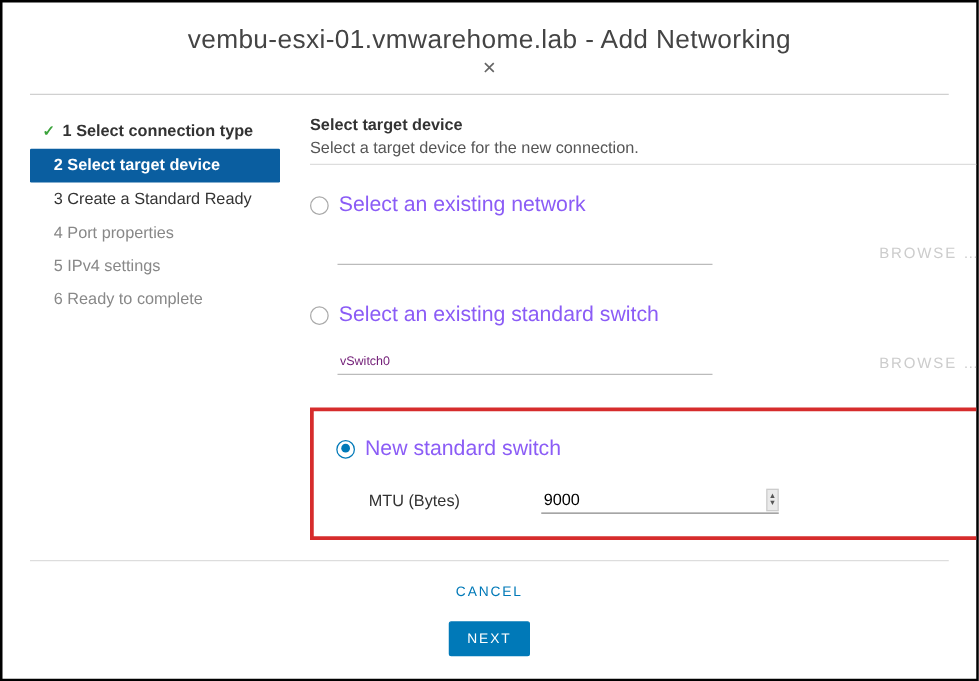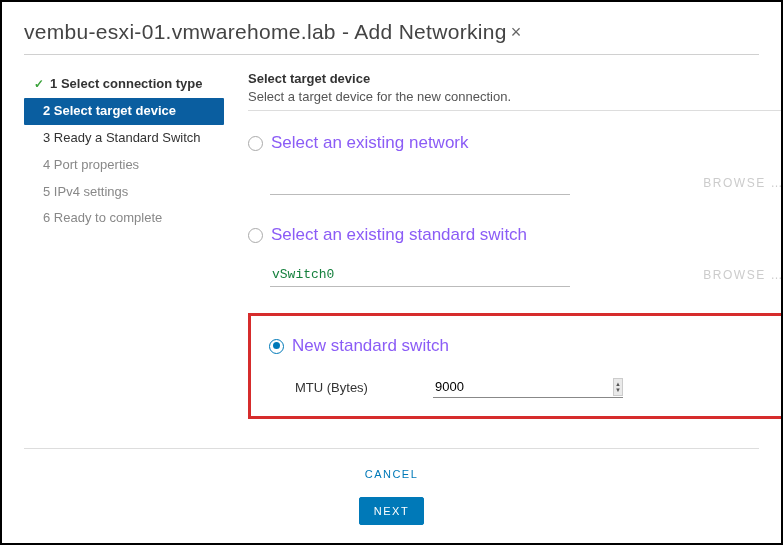--- a/index.html
+++ b/index.html
@@ -12,24 +12,26 @@
       width: 783px;
       height: 545px;
       background: #fff;
       border: 2px solid #000;
       padding: 18px 22px;
       color: #333;
       position: relative;
     }
     .header {
       display: flex;
+      justify-content: space-between;
       align-items: center;
       border-bottom: 1px solid #d0d0d0;
       padding-bottom: 10px;
       margin-bottom: 16px;
+      flex-direction: column;
     }
     .title {
       font-size: 21px;
       font-weight: 300;
       color: #444;
       letter-spacing: 0.3px;
     }
     .close {
       font-size: 18px;
       color: #666;
@@ -129,25 +131,24 @@
     .sub-row {
       display: flex;
       align-items: center;
       margin-left: 22px;
       margin-bottom: 30px;
     }
     .input-line {
       border: none;
       border-bottom: 1px solid #bbb;
       width: 300px;
-      font-size: 13px;
+      font-size: 10px;
       padding: 4px 2px;
       background: transparent;
-      color: #15803d;
-      font-family: Liberation Mono, monospace;
+      color: #701a75;
     }
     .browse {
       font-size: 12px;
       letter-spacing: 1.5px;
       color: #ccc;
       margin-left: auto;
       padding-right: 4px;
     }
     .highlight-box {
       border: 3px solid #d62c2c;
@@ -243,21 +244,21 @@
 <div class="body">
   <div class="sidebar">
     <div class="step completed">
       <span class="check">✓</span>
       <span><span>1</span> <span>Select connection type</span></span>
     </div>
     <div class="step active">
       <span style="padding-left:9px;"><span>2</span> <span>Select target device</span></span>
     </div>
     <div class="step pending">
-      <span style="padding-left:9px;"><span>3</span> <span>Ready a Standard Switch</span></span>
+      <span style="padding-left:9px;"><span>3</span> <span>Create a Standard Ready</span></span>
     </div>
     <div class="step disabled">
       <span style="padding-left:9px;"><span>4</span> <span>Port properties</span></span>
     </div>
     <div class="step disabled">
       <span style="padding-left:9px;"><span>5</span> <span>IPv4 settings</span></span>
     </div>
     <div class="step disabled">
       <span style="padding-left:9px;"><span>6</span> <span>Ready to complete</span></span>
     </div>

